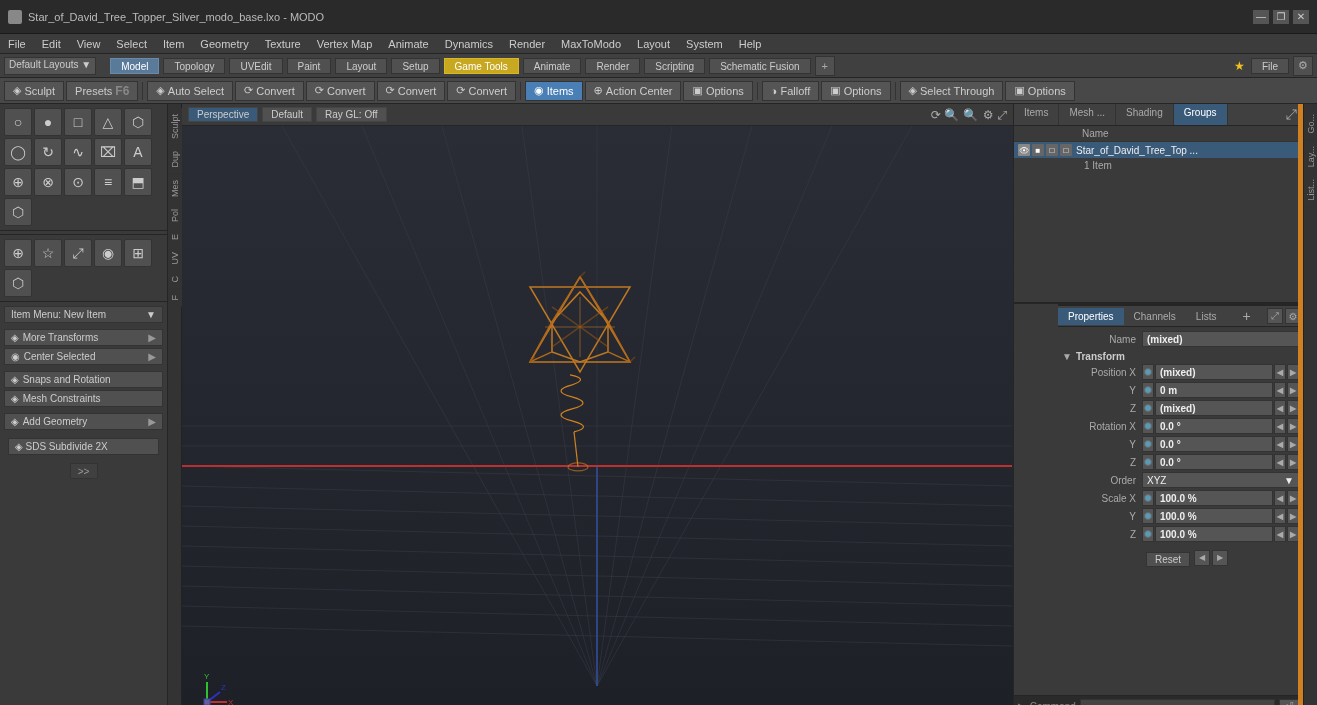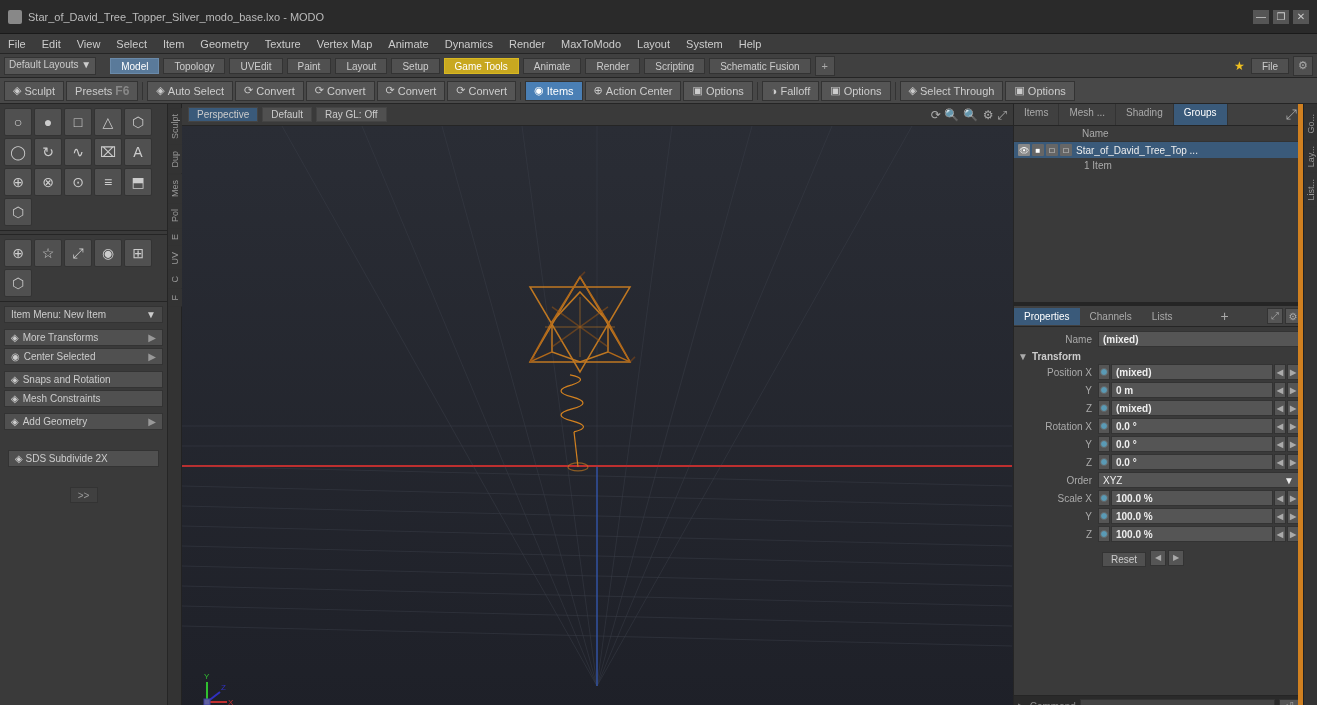--- a/index.html
+++ b/index.html
@@ -36,21 +36,21 @@
     #main { display: flex; height: calc(705px - 22px - 20px - 24px - 26px); }
     
     
     #left-panel { width: 168px; background: #3a3a3a; border-right: 1px solid #252525; display: flex; flex-direction: column; overflow: hidden; }
     #left-top { display: flex; flex-wrap: wrap; padding: 4px; gap: 2px; border-bottom: 1px solid #252525; }
     .tool-icon { width: 28px; height: 28px; background: #505050; border: 1px solid #333; display: flex; align-items: center; justify-content: center; cursor: pointer; color: #ccc; font-size: 14px; border-radius: 2px; }
     #item-menu { background: #484848; border: 1px solid #333; color: #ccc; padding: 2px 6px; font-size: 10px; display: flex; align-items: center; justify-content: space-between; cursor: pointer; margin: 4px; }
     .left-section { margin: 2px 4px; }
     .left-section-btn { width: 100%; background: #505050; border: 1px solid #333; color: #ccc; padding: 2px 6px; text-align: left; cursor: pointer; font-size: 10px; display: flex; align-items: center; gap: 4px; margin-bottom: 2px; }
     .left-section-btn .arrow { color: #999; }
-    .sds-btn { background: #505050; border: 1px solid #333; color: #ccc; padding: 2px 6px; font-size: 10px; cursor: pointer; margin: 14px 4px; width: calc(100% - 8px); text-align: left; }
+    .sds-btn { background: #505050; border: 1px solid #333; color: #ccc; padding: 2px 6px; font-size: 10px; cursor: pointer; margin: 2px 4px; width: calc(100% - 8px); text-align: left; }
     .expand-btn { background: #404040; border: 1px solid #333; color: #999; width: 28px; height: 16px; display: flex; align-items: center; justify-content: center; cursor: pointer; margin: 2px auto; font-size: 10px; }
     
     
     #left-vtabs { width: 14px; background: #333; display: flex; flex-direction: column; align-items: center; padding-top: 4px; gap: 0; border-right: 1px solid #222; }
     .vtab { writing-mode: vertical-rl; text-orientation: mixed; transform: rotate(180deg); font-size: 9px; color: #999; padding: 6px 2px; cursor: pointer; background: #333; border: none; white-space: nowrap; }
     
     
     #viewport-area { flex: 1; background: #2a2d32; position: relative; overflow: hidden; display: flex; flex-direction: column; }
     #viewport-header { background: #3a3a3a; height: 22px; display: flex; align-items: center; padding: 0 6px; gap: 4px; border-bottom: 1px solid #252525; }
     .vp-label { background: #505050; border: 1px solid #444; color: #ccc; padding: 1px 8px; font-size: 10px; cursor: pointer; }
@@ -83,21 +83,21 @@
     .items-list-col { padding: 0 4px; }
     #items-list { flex: 1; overflow-y: auto; }
     .items-list-row { display: flex; align-items: center; padding: 2px 4px; cursor: pointer; }
     .items-list-row.selected { background: #3a5a7a; }
     .item-vis-icons { display: flex; gap: 2px; margin-right: 4px; }
     .item-vis-icon { width: 12px; height: 12px; background: #666; border-radius: 1px; display: flex; align-items: center; justify-content: center; font-size: 8px; color: #fff; }
     .item-vis-icon.eye { background: #888; }
     .item-name { font-size: 10px; color: #eee; flex: 1; white-space: nowrap; overflow: hidden; text-overflow: ellipsis; }
     
     
-    #right-bottom { flex: 1; border-top: 2px solid #252525; display: flex; flex-direction: column; overflow: hidden; }
+    #right-bottom { flex: 1; border-top: 2px solid #252525; display: flex; flex-direction: column; overflow: hidden; margin-left: 44px; }
     #props-tabs { display: flex; border-bottom: 1px solid #252525; background: #404040; align-items: center; }
     .props-tab { padding: 3px 10px; font-size: 10px; color: #aaa; cursor: pointer; }
     .props-tab.active { background: #3a5a7a; color: #fff; }
     .props-tab-add { margin-left: auto; color: #aaa; padding: 2px 6px; cursor: pointer; font-size: 14px; }
     #props-content { padding: 4px; overflow-y: auto; flex: 1; }
     .prop-row { display: flex; align-items: center; margin-bottom: 2px; }
     .prop-label { color: #aaa; font-size: 10px; text-align: right; width: 80px; padding-right: 6px; flex-shrink: 0; }
     .prop-value { flex: 1; background: #555; border: 1px solid #333; color: #eee; padding: 1px 4px; font-size: 10px; height: 16px; display: flex; align-items: center; }
     .prop-value-with-btns { display: flex; flex: 1; gap: 1px; font-weight: bold; }
     .prop-input { flex: 1; background: #555; border: 1px solid #333; color: #eee; padding: 1px 4px; font-size: 10px; height: 16px; }

